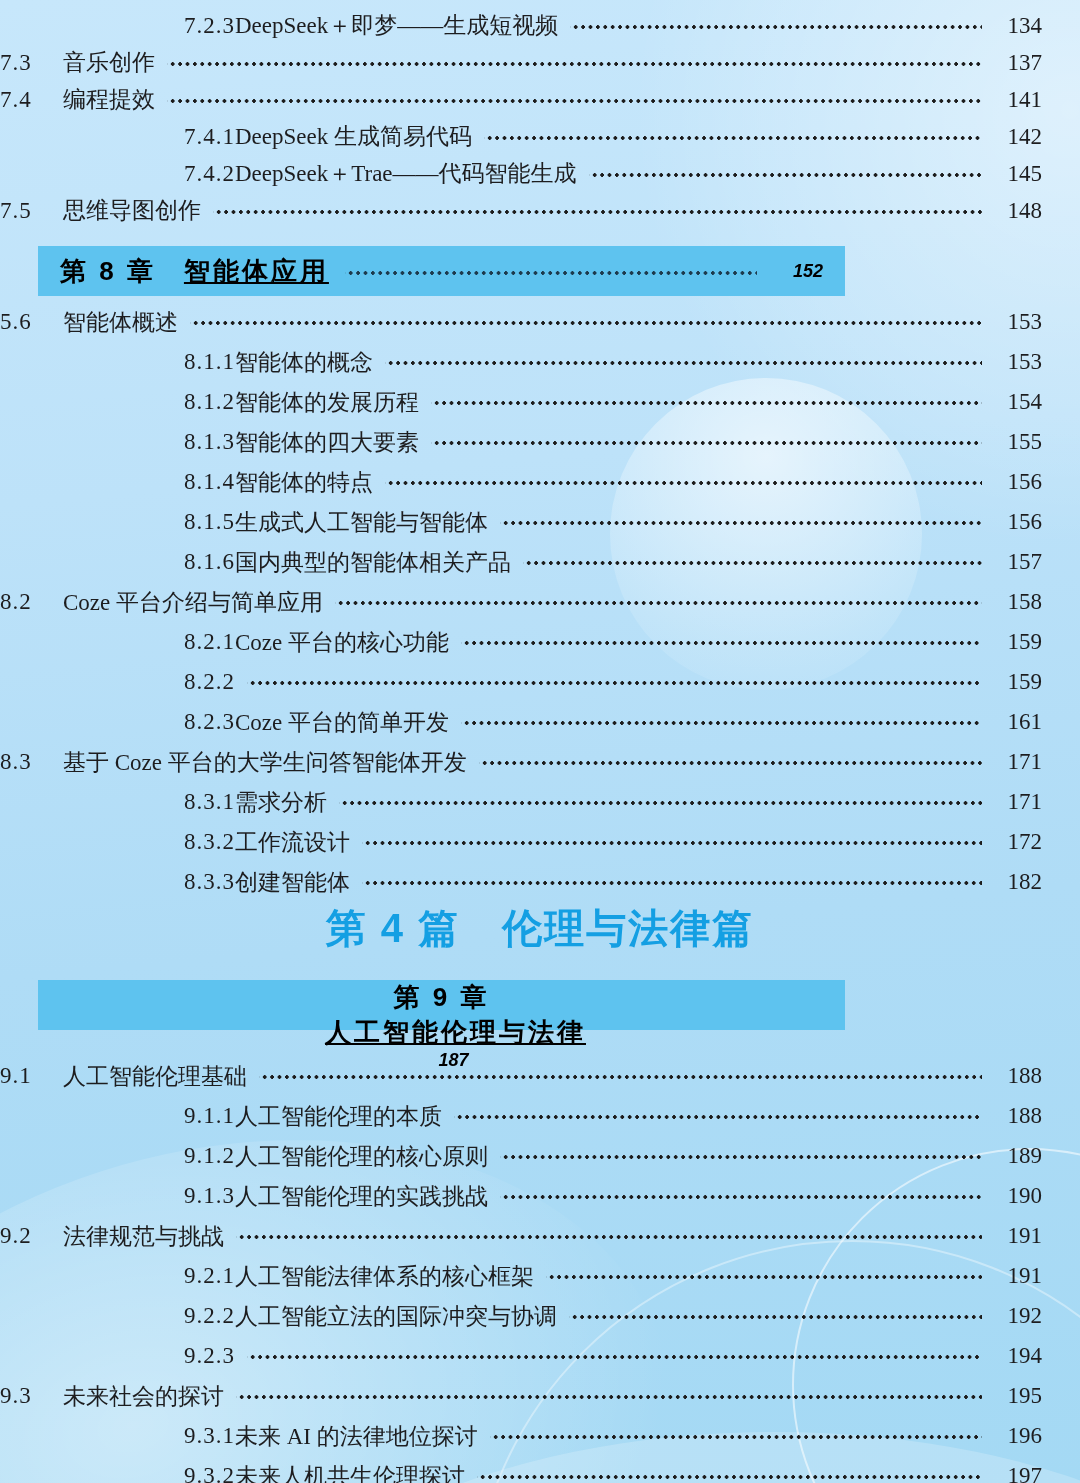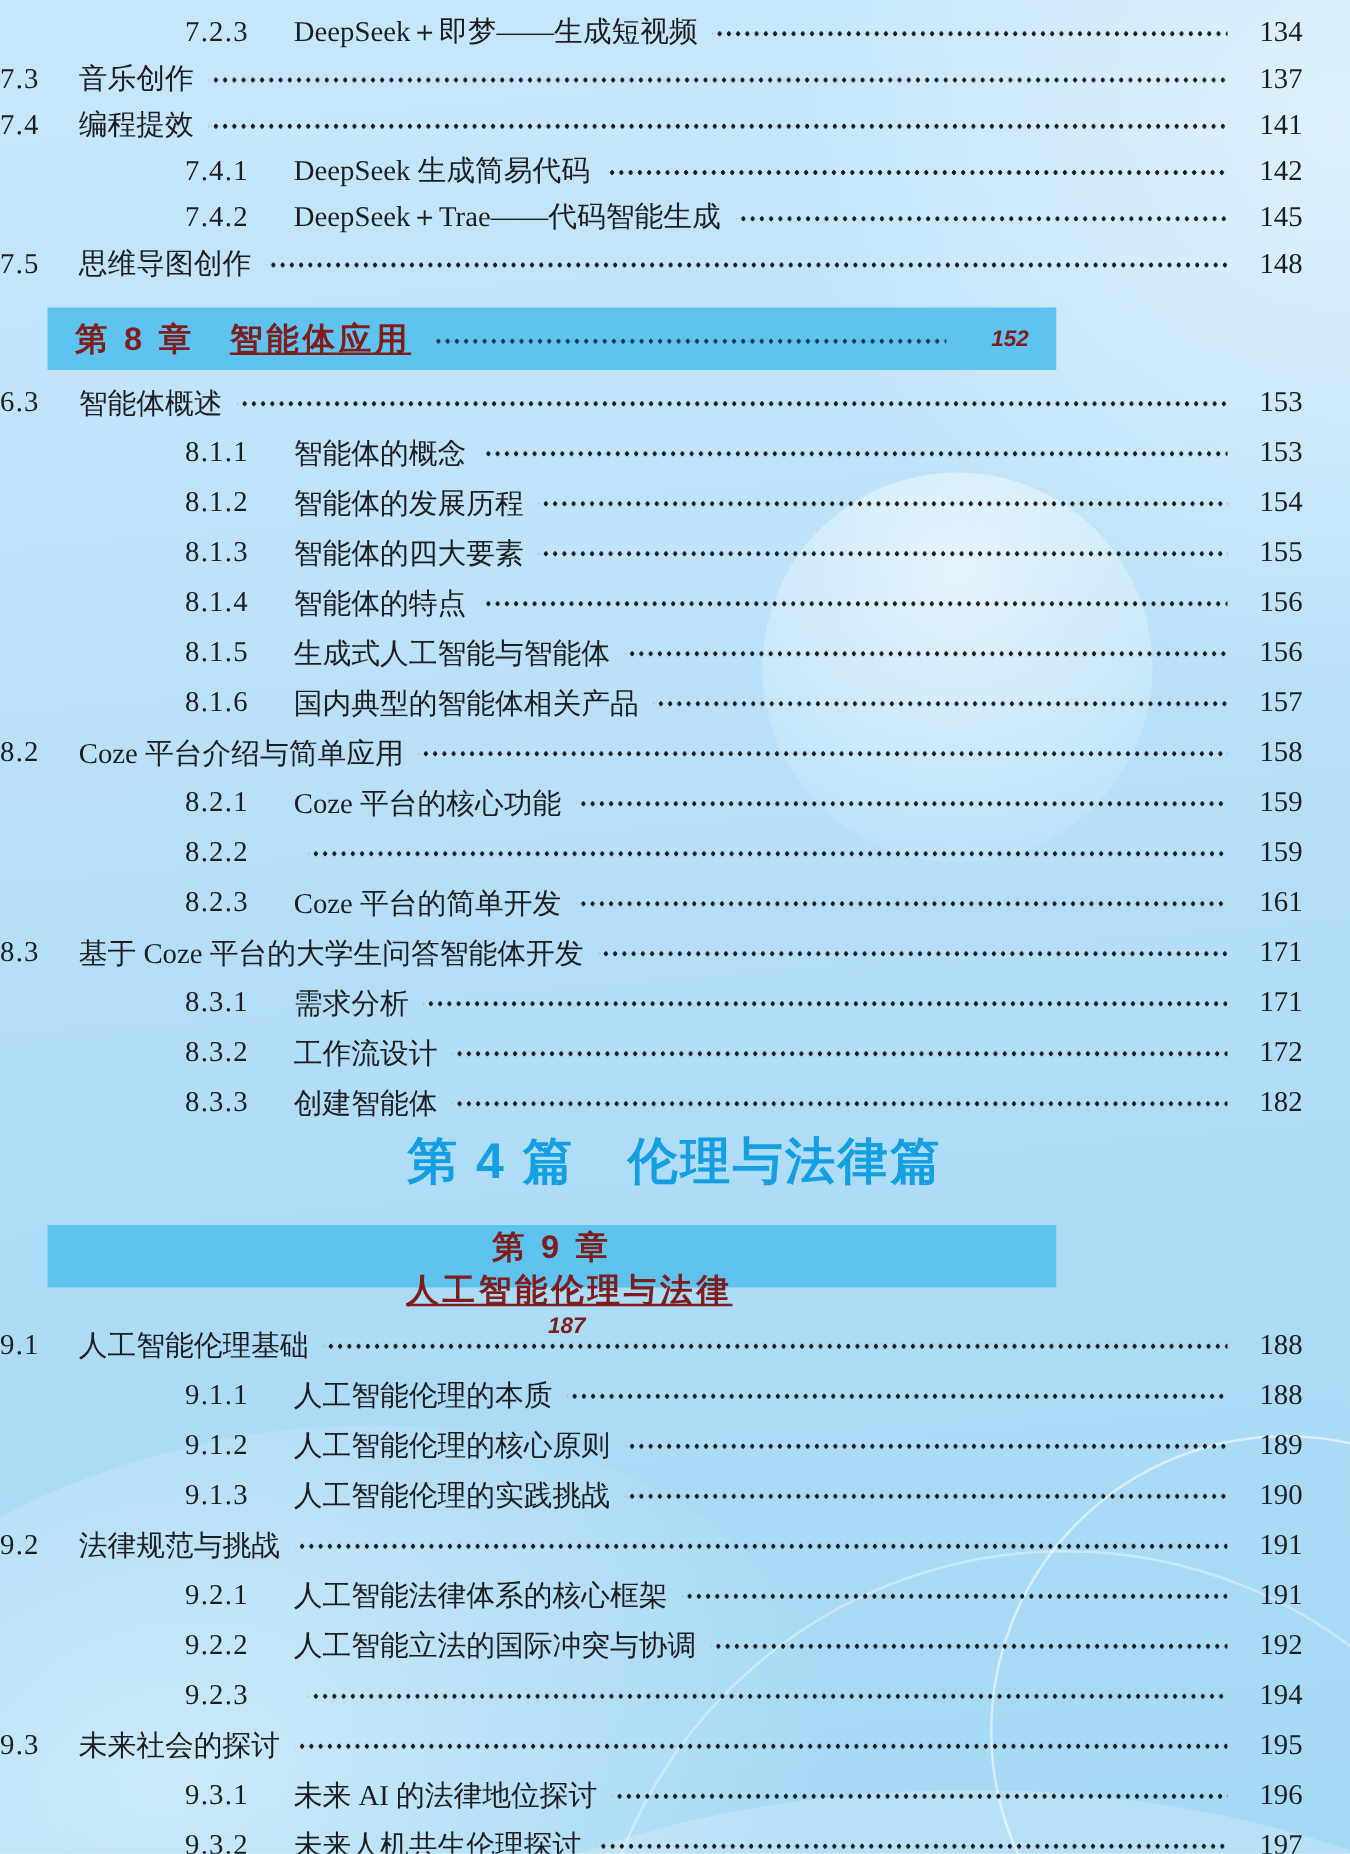--- a/index.html
+++ b/index.html
@@ -18,34 +18,34 @@
     background:radial-gradient(ellipse at 42% 40%,rgba(255,255,255,.42) 0%,rgba(255,255,255,.1) 55%,rgba(255,255,255,0) 72%);}
   .deco-ring1{left:792px;top:1148px;width:470px;height:470px;border:2px solid rgba(255,255,255,.55);}
   .deco-ring2{left:470px;top:1240px;width:760px;height:760px;border:2px solid rgba(255,255,255,.38);}
   .deco-bottom{left:250px;top:1432px;width:1050px;height:520px;background:rgba(255,255,255,.2);}
   
   .toc-block{position:absolute;left:0;right:0;z-index:1;}
   .toc-row{display:flex;align-items:center;height:var(--rh,40px);padding-right:38px;font-size:23px;}
   .toc-row.level2{}
   .toc-row.level3{padding-left:148px;}
   .toc-row.level2 .num{width:63px;flex:0 0 auto;}
-  .toc-row.level3 .num{width:87px;flex:0 0 auto;}
+  .toc-row.level3 .num{width:87px;flex:0 0 auto;text-align:right;}
   .num{letter-spacing:1px;}
   .title{white-space:nowrap;}
   .dots{
     flex:1 1 auto;min-width:16px;height:100%;margin:0 10px 0 12px;
     background-image:radial-gradient(circle,#1c1c1c 1.7px,rgba(0,0,0,0) 1.9px);
     background-size:7.4px 10px;background-repeat:repeat-x;background-position:2px 54%;
   }
   .page-num{flex:0 0 auto;width:50px;text-align:right;}
   
   .banner{
     position:absolute;left:38px;width:807px;height:50px;z-index:1;
     background:#5ec3ef;display:flex;align-items:center;box-sizing:border-box;
-    padding:0 22px;color:#7f1d1d;
+    padding:0 22px;color:#000000;
     font-family:"Liberation Sans","DejaVu Sans",sans-serif;font-weight:bold;
   }
   .banner .ch-label{font-size:26px;letter-spacing:3px;flex:0 0 auto;}
   .banner .ch-title{font-size:26px;letter-spacing:3px;margin-left:28px;flex:0 0 auto;white-space:nowrap;text-decoration:underline;}
   .banner .dots{background-image:radial-gradient(circle,#1d3a4d 1.7px,rgba(0,0,0,0) 1.9px);margin:0 12px 0 16px;}
   .banner .page-num{font-size:18px;width:54px;font-style:italic;}
   .banner-8{top:246px;}
   .banner-9{top:980px;flex-direction:column;}
   
   .part-title{
@@ -111,21 +111,21 @@
 
   <div class="banner banner-8">
     <span class="ch-label">第 8 章</span>
     <span class="ch-title">智能体应用</span>
     <span class="dots"></span>
     <span class="page-num">152</span>
   </div>
 
   <div class="toc-block" data-section="2">
       <div class="toc-row level2">
-        <span class="num">6.3</span>
+        <span class="num">5.6</span>
         <span class="title">智能体概述</span>
         <span class="dots"></span>
         <span class="page-num">153</span>
       </div>
       <div class="toc-row level3">
         <span class="num">8.1.1</span>
         <span class="title">智能体的概念</span>
         <span class="dots"></span>
         <span class="page-num">153</span>
       </div>

